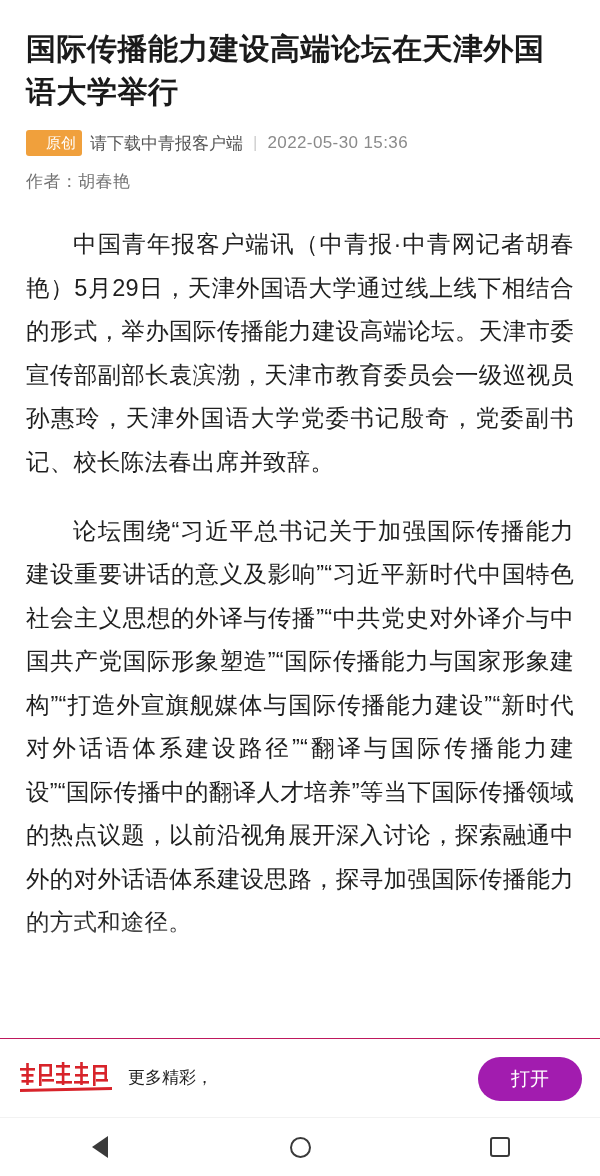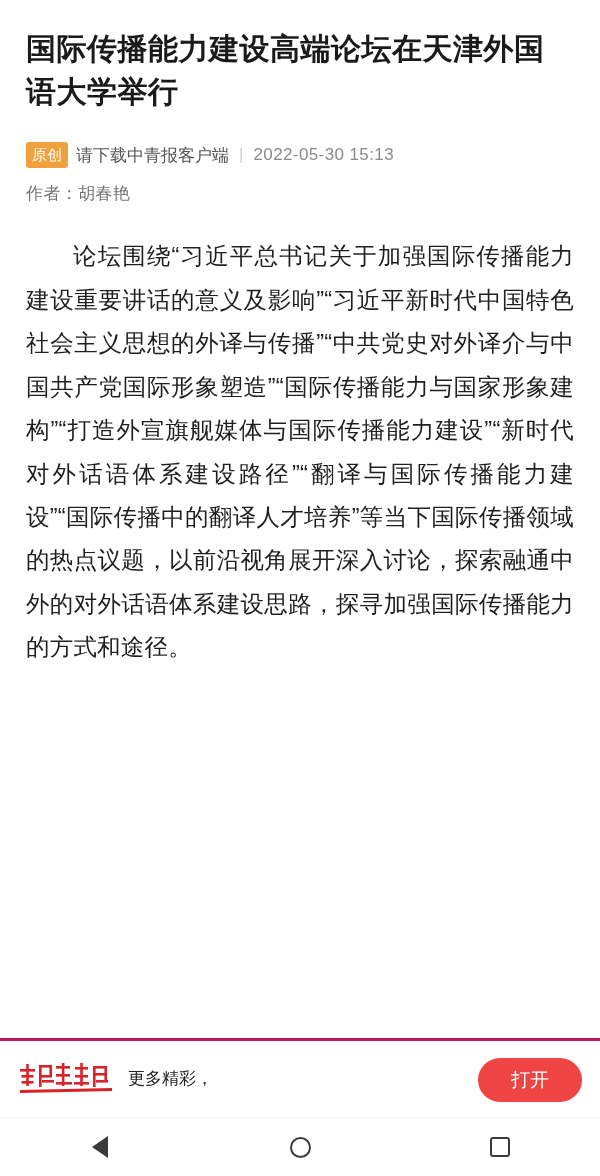--- a/index.html
+++ b/index.html
@@ -24,36 +24,36 @@
   .article {
     padding: 28px 26px 0 26px;
     box-sizing: border-box;
   }
   .headline {
     font-size: 30px;
     line-height: 1.42;
     font-weight: bold;
     color: #1a1a1a;
     letter-spacing: 0.5px;
-    margin: 0 0 29px 0;
+    margin: 0 0 17px 0;
   }
   .meta-row {
     display: flex;
     align-items: center;
     flex-wrap: nowrap;
     gap: 8px;
     margin-bottom: 14px;
   }
   .badge-original {
     display: inline-block;
     background: #f0a03c;
     color: #ffffff;
     font-size: 15px;
     line-height: 1;
-    padding: 5px 6px 6px 6px;
+    padding: 5px 6px 6px 20px;
     border-radius: 3px;
     white-space: nowrap;
   }
   .source-name {
     font-size: 17px;
     color: #555555;
     white-space: nowrap;
   }
   .meta-divider {
     color: #cfcfcf;
@@ -92,21 +92,21 @@
     pointer-events: none;
   }
   
   .app-banner {
     position: absolute;
     left: 0;
     right: 0;
     bottom: 58px;
     height: 80px;
     background: #ffffff;
-    border-top: 3px solid #be185d;
+    border-top: 1px solid #be185d;
     display: flex;
     align-items: center;
     padding: 0 18px;
     box-sizing: border-box;
   }
   .brand-logo {
     width: 96px;
     height: 40px;
     display: flex;
     align-items: center;
@@ -117,21 +117,21 @@
   .banner-text {
     flex: 1 1 auto;
     padding-left: 14px;
     font-size: 17px;
     line-height: 1.45;
     color: #222222;
   }
   .banner-text div { white-space: nowrap; }
   .open-button {
     flex: 0 0 auto;
-    background: #ef4444;
+    background: #a21caf;
     color: #ffffff;
     font-size: 19px;
     border: none;
     border-radius: 22px;
     width: 104px;
     height: 44px;
     line-height: 42px;
     text-align: center;
     cursor: pointer;
     font-family: "Liberation Sans", sans-serif;
@@ -198,25 +198,26 @@
 <div class="page">
 
   <div class="article">
 
     <h1 class="headline">国际传播能力建设高端论坛在天津外国语大学举行</h1>
 
     <div class="meta-row">
       <span class="badge-original">原创</span>
       <span class="source-name">请下载中青报客户端</span>
       <span class="meta-divider">|</span>
-      <span class="timestamp">2022-05-30 15:13</span>
+      <span class="timestamp">2022-05-30 15:36</span>
     </div>
 
     <div class="author-row">作者：胡春艳</div>
 
+    <p class="body-p">中国青年报客户端讯（中青报·中青网记者胡春艳）5月29日，天津外国语大学通过线上线下相结合的形式，举办国际传播能力建设高端论坛。天津市委宣传部副部长袁滨渤，天津市教育委员会一级巡视员孙惠玲，天津外国语大学党委书记殷奇，党委副书记、校长陈法春出席并致辞。</p>
 
     <p class="body-p">论坛围绕“习近平总书记关于加强国际传播能力建设重要讲话的意义及影响”“习近平新时代中国特色社会主义思想的外译与传播”“中共党史对外译介与中国共产党国际形象塑造”“国际传播能力与国家形象建构”“打造外宣旗舰媒体与国际传播能力建设”“新时代对外话语体系建设路径”“翻译与国际传播能力建设”“国际传播中的翻译人才培养”等当下国际传播领域的热点议题，以前沿视角展开深入讨论，探索融通中外的对外话语体系建设思路，探寻加强国际传播能力的方式和途径。</p>
 
   </div>
 
   <div class="fade-mask"></div>
 
   <div class="app-banner">
     <div class="brand-logo">
       <svg width="96" height="38" viewBox="0 0 96 38" xmlns="http://www.w3.org/2000/svg" aria-hidden="true">

